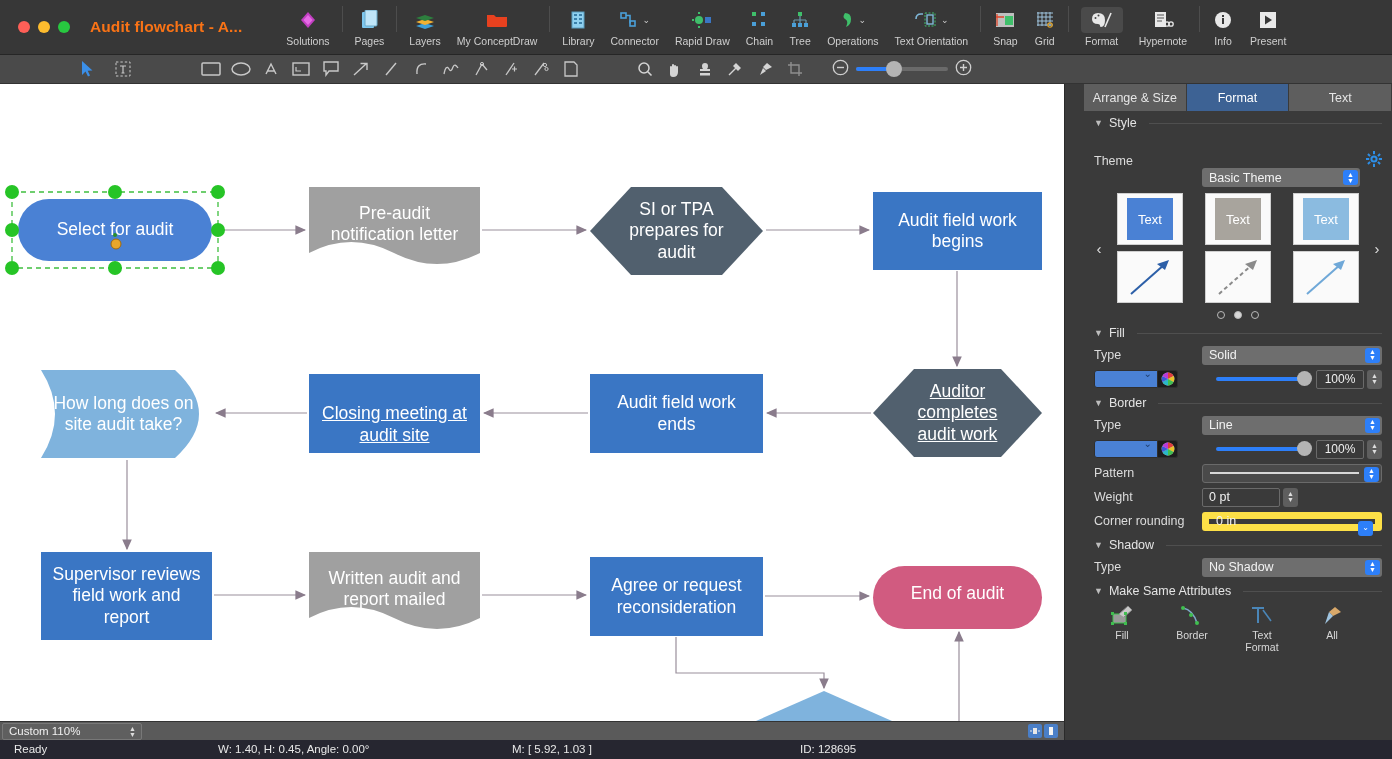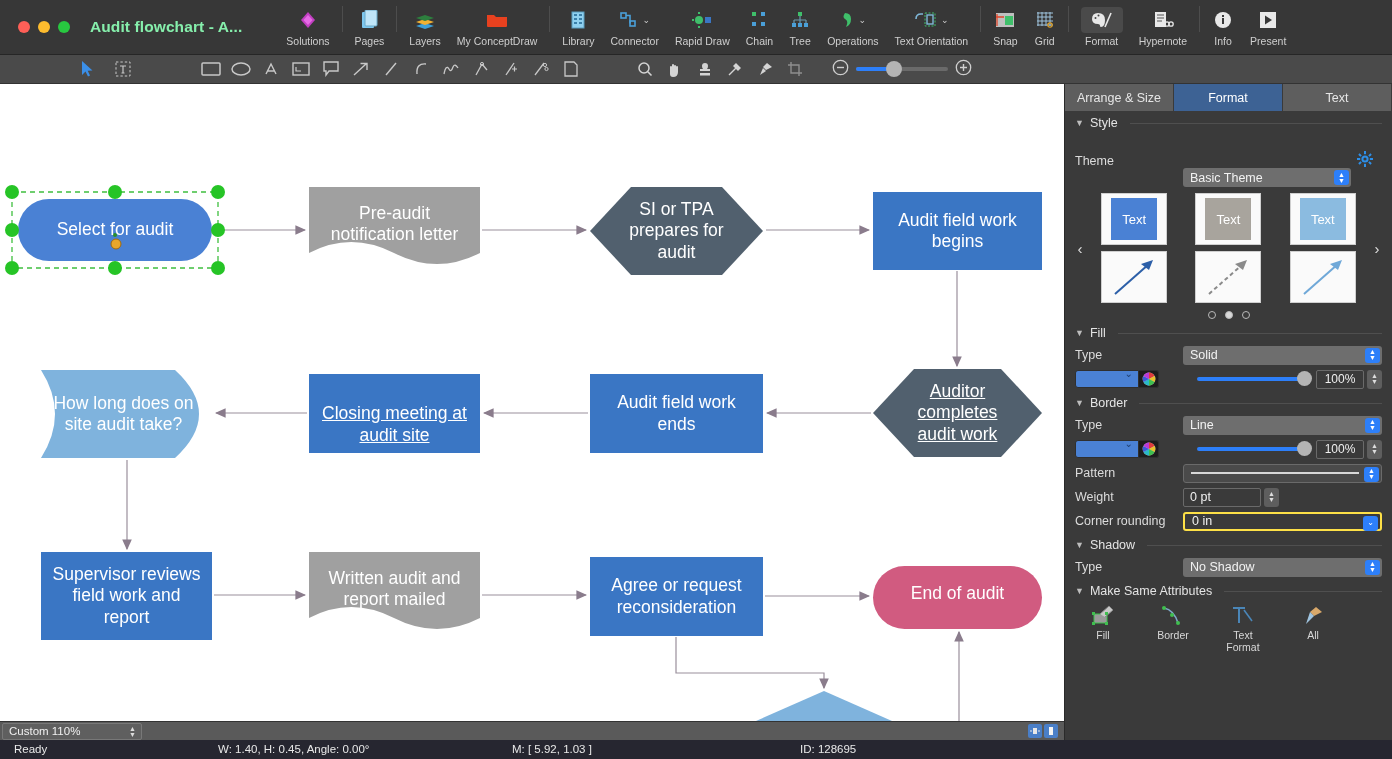--- a/index.html
+++ b/index.html
@@ -15,21 +15,21 @@
     position: absolute; left: 0; top: 0; width: 1392px; height: 55px;
     background: #373737; display: flex; align-items: center;
     border-bottom: 1px solid #262626;
   }
   .traffic { display: flex; gap: 8px; padding-left: 18px; align-items: center; }
   .tl { width: 12px; height: 12px; border-radius: 50%; }
   .tl.red { background: #ff5f57; }
   .tl.yellow { background: #febc2e; }
   .tl.green { background: #28c840; }
   .win-title {
-    color: #86efac; font-size: 15.5px; font-weight: bold;
+    color: #f97316; font-size: 15.5px; font-weight: bold;
     margin-left: 20px; white-space: nowrap; letter-spacing: .1px;
   }
   .tb-group { display: flex; align-items: center; height: 55px; }
   .tb-item {
     display: flex; flex-direction: column; align-items: center; justify-content: flex-start;
     padding: 5px 8px 0 8px; min-width: 38px; height: 50px; position: relative;
   }
   .tb-item .tb-ico { height: 26px; display: flex; align-items: center; justify-content: center; }
   .tb-item .tb-lbl { color: #cfcfcf; font-size: 10.5px; margin-top: 2px; white-space: nowrap; }
   .tb-sep { width: 1px; height: 26px; background: #4d4d4d; margin: 0 4px; align-self: flex-start; margin-top: 6px; }
@@ -58,21 +58,21 @@
   .canvas svg { position: absolute; left: 0; top: 0; }
   .node-label {
     position: absolute; display: flex; align-items: center; justify-content: center;
     text-align: center; color: #ffffff; font-size: 17.5px; line-height: 1.22;
     pointer-events: none; white-space: pre-line;
   }
 
   
   .panel {
     position: absolute; left: 1064px; top: 84px; width: 328px; height: 675px;
-    background: #3a3a3a; border-left: 1px solid #2a2a2a;
+    background: #3a3a3a; border-left: 1px solid #2a2a2a; padding-left: 19px;
   }
   .panel-tabs { display: flex; height: 27px; }
   .ptab {
     flex: 1; display: flex; align-items: center; justify-content: center;
     font-size: 12.5px; color: #e6e6e6; background: #5e5e5e;
     border-right: 1px solid #3a3a3a;
   }
   .ptab.active { background: #3d6294; color: #fff; }
   .sect-head {
     display: flex; align-items: center; gap: 6px; padding: 5px 10px 3px 10px;
@@ -798,21 +798,21 @@
     <div class="row">
       <span class="lbl">Weight</span>
       <div class="textbox">0 pt</div>
       <div class="pctstep">
           <span>▲</span>
           <span>▼</span>
         </div>
     </div>
     <div class="row">
       <span class="lbl">Corner rounding</span>
-      <div class="select" style="background:transparent;border:2px solid #fde047;">
+      <div class="select" style="background:transparent;border:7px solid #fde047;">
         <span>0 in</span>
         <span class="stepper" style="line-height:12px;font-size:8px;">⌄</span>
       </div>
     </div>
 
     <div class="sect-head">
       <span class="disc">▼</span>
       <span class="sect-title">Shadow</span>
       <span class="sect-rule"></span>
     </div>

